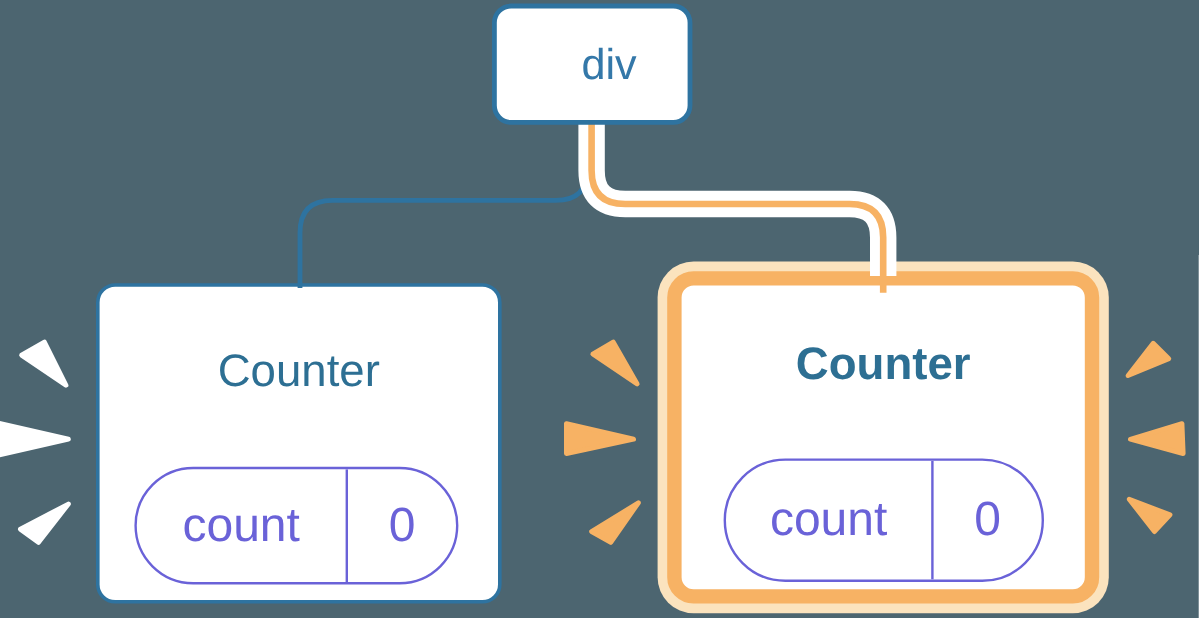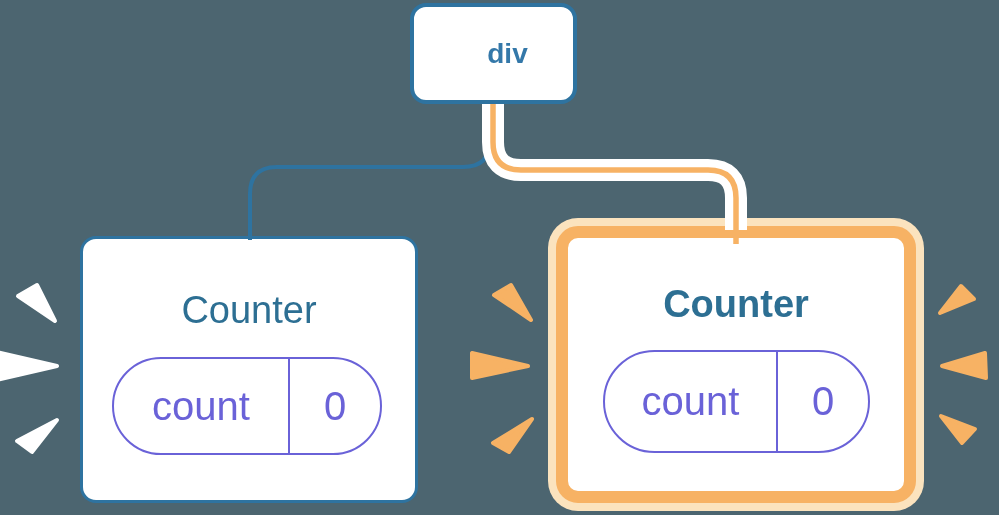--- a/index.html
+++ b/index.html
@@ -21,21 +21,21 @@
     position: absolute; z-index: 4;
     background: #fff;
     border: 4px solid var(--blue-line, #2E73A0);
     border-radius: 16px;
     display: flex; align-items: center; justify-content: center;
     box-sizing: border-box;
   }
   #div-node { left: 410px; top: 3px; width: 167px; height: 101px; }
   #div-node .node-label {
     color: var(--blue-text, #3478A9);
-    font-size: 28px; font-weight: 700; margin-left: 28px;
+    font-size: 36px; font-weight: 400; margin-left: 28px;
   }
   .card {
     position: absolute; z-index: 2;
     background: #fff; box-sizing: border-box; padding-left: 23px;
   }
   #left-card {
     left: 80px; top: 236px; width: 338px; height: 267px;
     border: 3.5px solid var(--blue-line, #2E73A0);
     border-radius: 16px;
   }
@@ -54,20 +54,21 @@
   #left-card .card-title { top: 50px; font-weight: 500; }
   #right-card .card-title { top: 45px; font-weight: 700; }
   .state-pill {
     position: absolute;
     border: 2.5px solid var(--purple, #6A62D8);
     border-radius: 60px;
     display: flex;
     box-sizing: border-box;
     background: #fff;
     overflow: hidden;
+    margin-top: 32px;
   }
   #left-card .state-pill  { left: 29px; top: 118px; width: 270px; height: 98px; }
   #right-card .state-pill { left: 35px; top: 112px; width: 267px; height: 103px; }
   .pill-key {
     flex: 1 1 auto;
     border-right: 2.5px solid var(--purple, #6A62D8);
     display: flex; align-items: center; justify-content: center;
     color: var(--purple, #6A62D8);
     font-size: 40px;
   }

